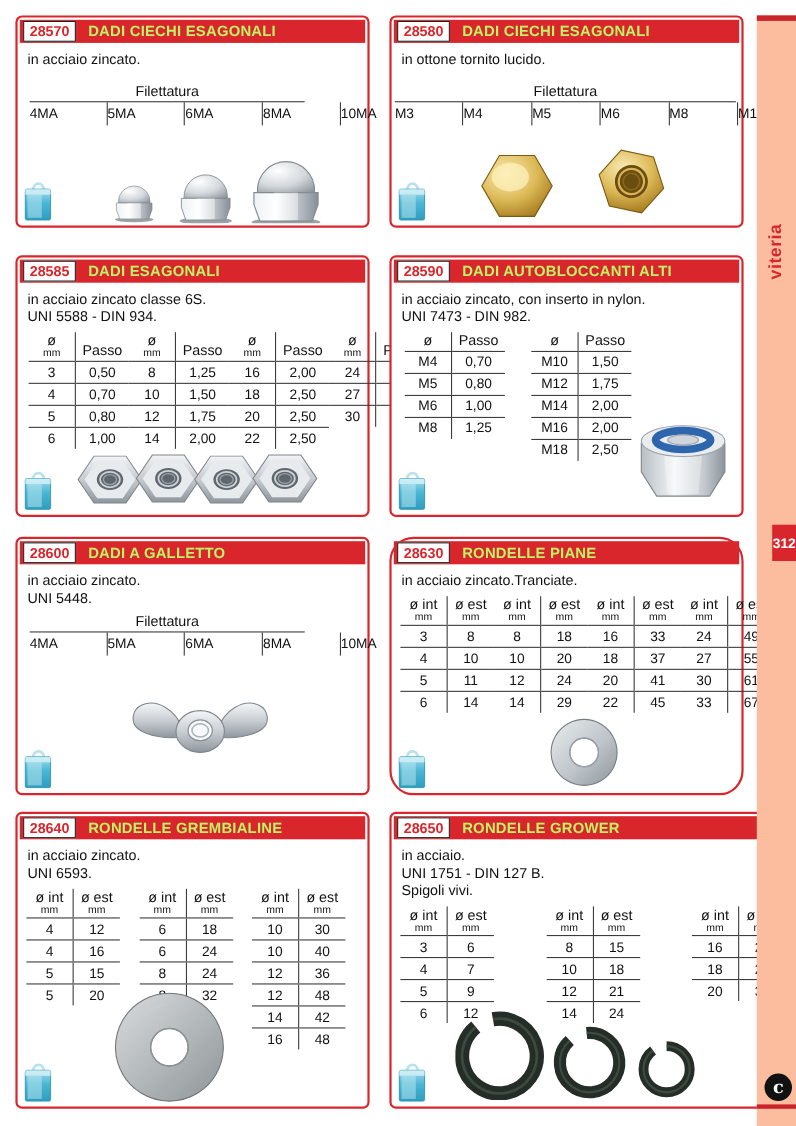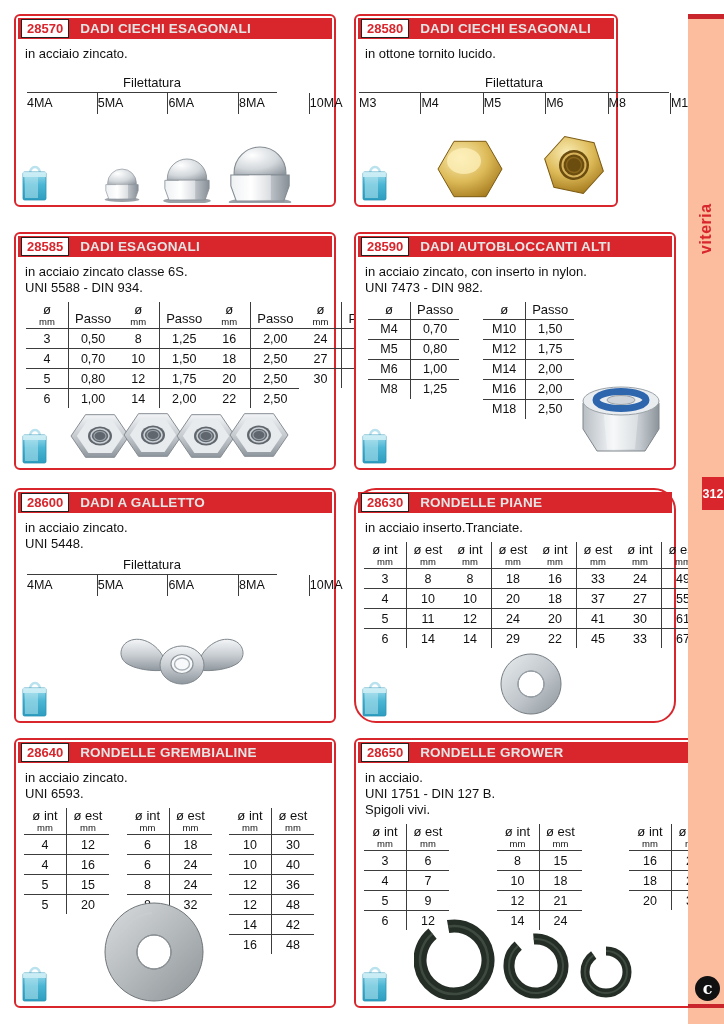--- a/index.html
+++ b/index.html
@@ -5,21 +5,21 @@
   html,body{margin:0;padding:0;}
   body{
     width:724px;height:1024px;position:relative;background:#ffffff;
     font-family:"Liberation Sans",sans-serif;color:#111;overflow:hidden;
   }
   
   .cell{position:absolute;border:2px solid #d8262c;border-radius:6px;background:#fff;box-sizing:border-box;}
   .bar{display:flex;align-items:center;background:#d8262c;height:21px;margin:2px;}
   .code{background:#ffffff;border:1px solid #222;color:#d8262c;font-weight:bold;font-size:13px;
         padding:0 5px;margin-left:3px;height:17px;line-height:17px;}
-  .title{color:#e5e5e5;font-weight:bold;font-size:13.5px;margin-left:11px;letter-spacing:.2px;white-space:nowrap;}
+  .title{color:#bef264;font-weight:bold;font-size:13.5px;margin-left:11px;letter-spacing:.2px;white-space:nowrap;}
   .desc{margin:7px 0 0 9px;font-size:13px;line-height:1.22;}
   
   .thr{margin-top:13px;}
   .thr-cap{text-align:center;font-size:13px;padding-bottom:2px;}
   .thr-row{display:flex;border-top:1.6px solid #3c3c3c;}
   .thr-cell{flex:1;text-align:center;font-size:12.5px;padding:3px 0 4px;}
   .thr-cell + .thr-cell{border-left:1.4px solid #3c3c3c;margin-left:44px;}
   
   .groups{display:flex;margin-top:6px;align-items:flex-start;}
   table.sg{border-collapse:collapse;}
@@ -115,21 +115,21 @@
       </linearGradient>
         </defs>
       <path d="M10,12 a5,6 0 0 1 10,0" fill="none" stroke="#b9e2ee" stroke-width="2.5"></path>
       <rect x="3" y="11" width="23" height="28" rx="1.5" fill="url(#pkgG)" stroke="#2b93b5" stroke-width=".8"></rect>
       <rect x="3" y="11" width="23" height="5" fill="#d8f2f7" opacity=".8"></rect>
       <rect x="5" y="16" width="13" height="21" fill="#bfe9f2" opacity=".5"></rect>
     </svg>
   </div>
 </section>
 
-<section class="cell" style="left:354px;top:14px;width:264px;height:193px;">
+<section class="cell" style="left:354px;top:14px;width:322px;height:193px;">
   <header class="bar">
     <span class="code">28580</span>
     <span class="title">DADI CIECHI ESAGONALI</span>
   </header>
   <div class="desc">
       <div>in ottone tornito lucido.</div>
     </div>
   <div class="thr" style="width:310px;margin-left:3px;">
     <div class="thr-cap">Filettatura</div>
     <div class="thr-row">
@@ -518,21 +518,21 @@
     </svg>
   </div>
 </section>
 
 <section class="cell" style="left:354px;top:488px;width:322px;height:235px;border-radius:22px;">
   <header class="bar">
     <span class="code">28630</span>
     <span class="title">RONDELLE PIANE</span>
   </header>
   <div class="desc">
-      <div>in acciaio inserto.Tranciate.</div>
+      <div>in acciaio zincato.Tranciate.</div>
     </div>
   <div class="groups g-28630">
       <table class="sg">
         <thead>
           <tr>
             <th>
               <div>ø int</div>
               <div class="sub">mm</div>
             </th>
             <th class="c2">

